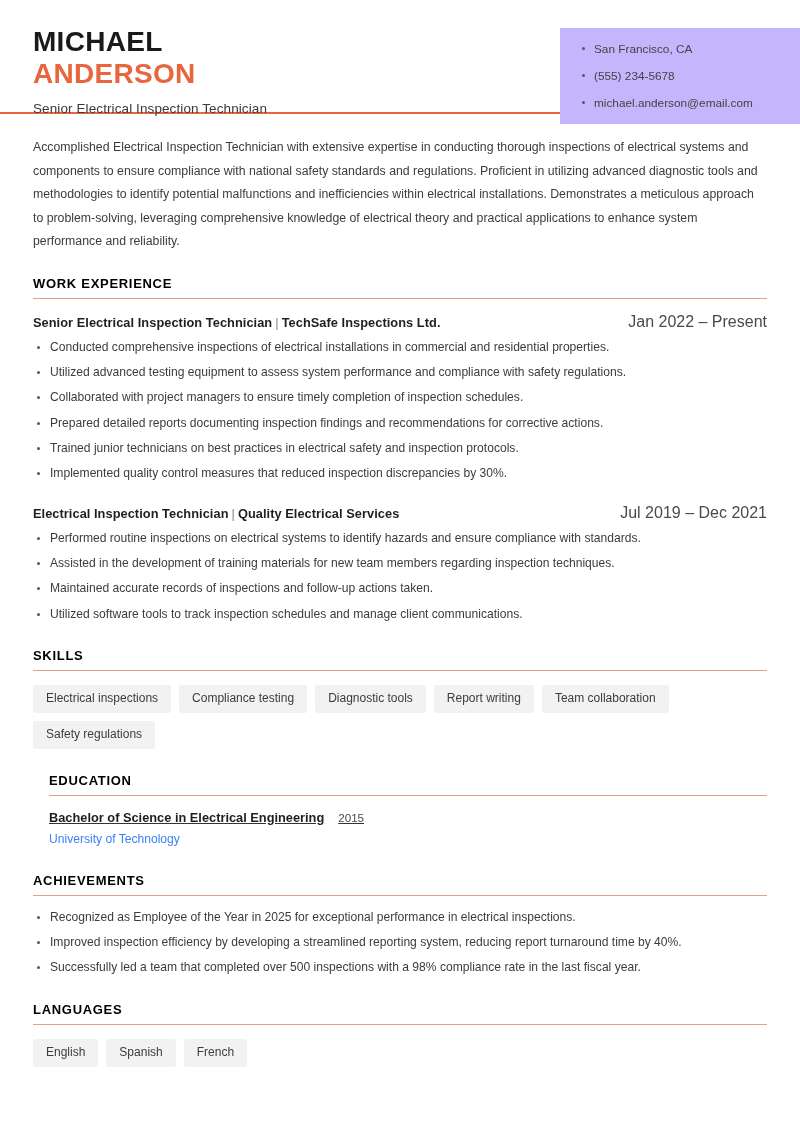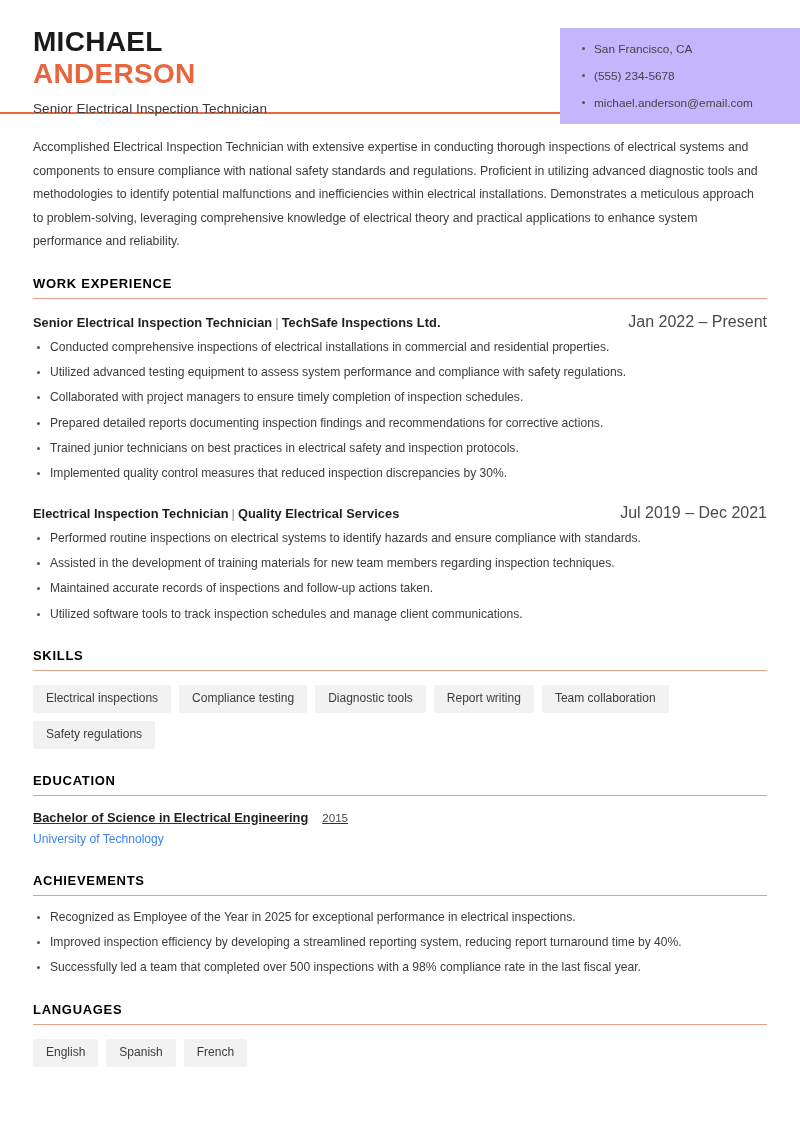--- a/index.html
+++ b/index.html
@@ -290,21 +290,21 @@
       <div class="chips">
         <span class="chip">Electrical inspections</span>
         <span class="chip">Compliance testing</span>
         <span class="chip">Diagnostic tools</span>
         <span class="chip">Report writing</span>
         <span class="chip">Team collaboration</span>
         <span class="chip">Safety regulations</span>
       </div>
     </div>
 
-    <div class="section" style="margin-top:24px;">
+    <div class="section" style="margin-top:24px;margin-left:16px;">
       <div class="section-title">EDUCATION</div>
       <div class="section-rule"></div>
       <div>
         <div class="edu-head">
           <div class="edu-degree">Bachelor of Science in Electrical Engineering</div>
           <div class="edu-year">2015</div>
         </div>
         <div class="edu-school">University of Technology</div>
       </div>
     </div>

